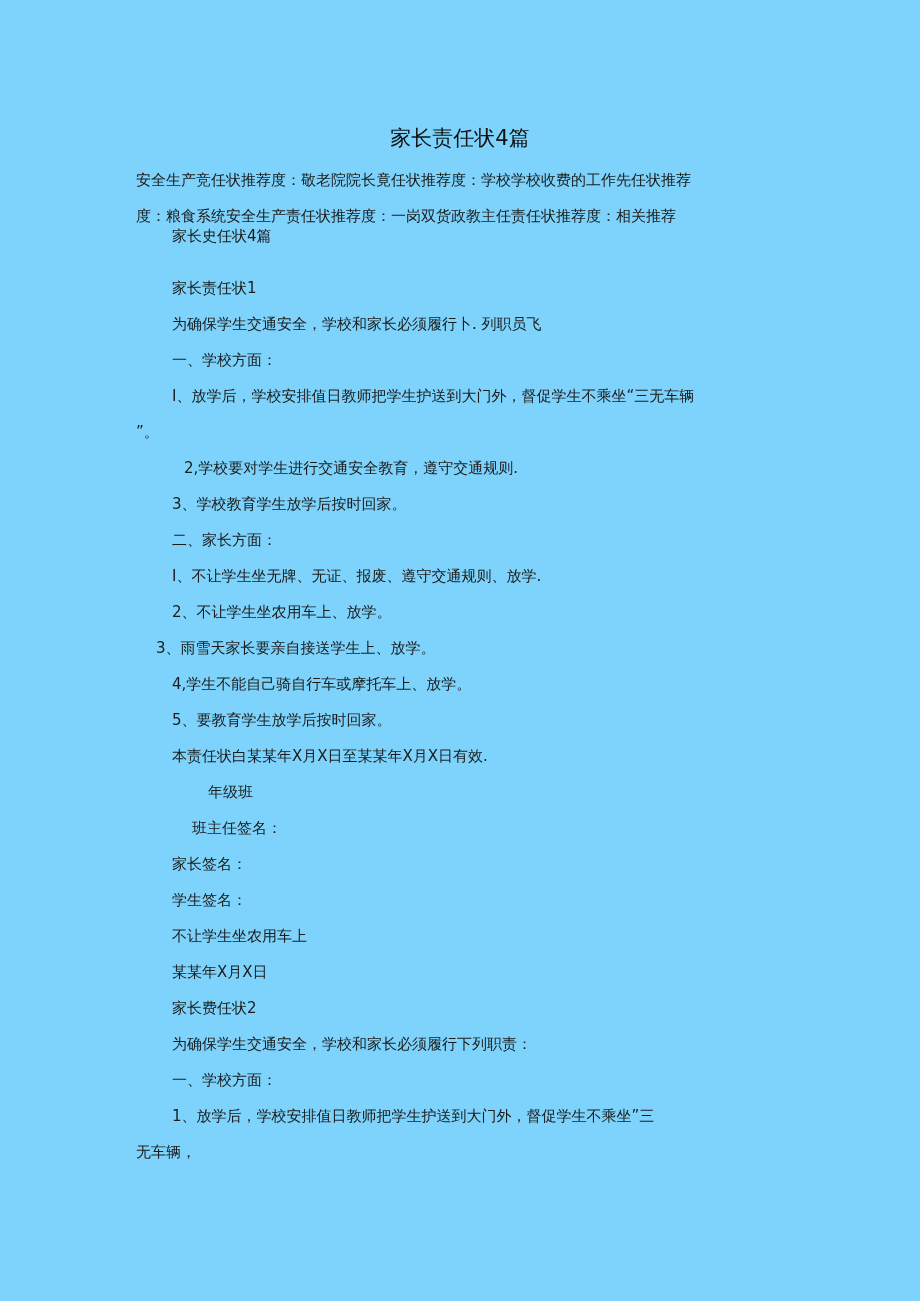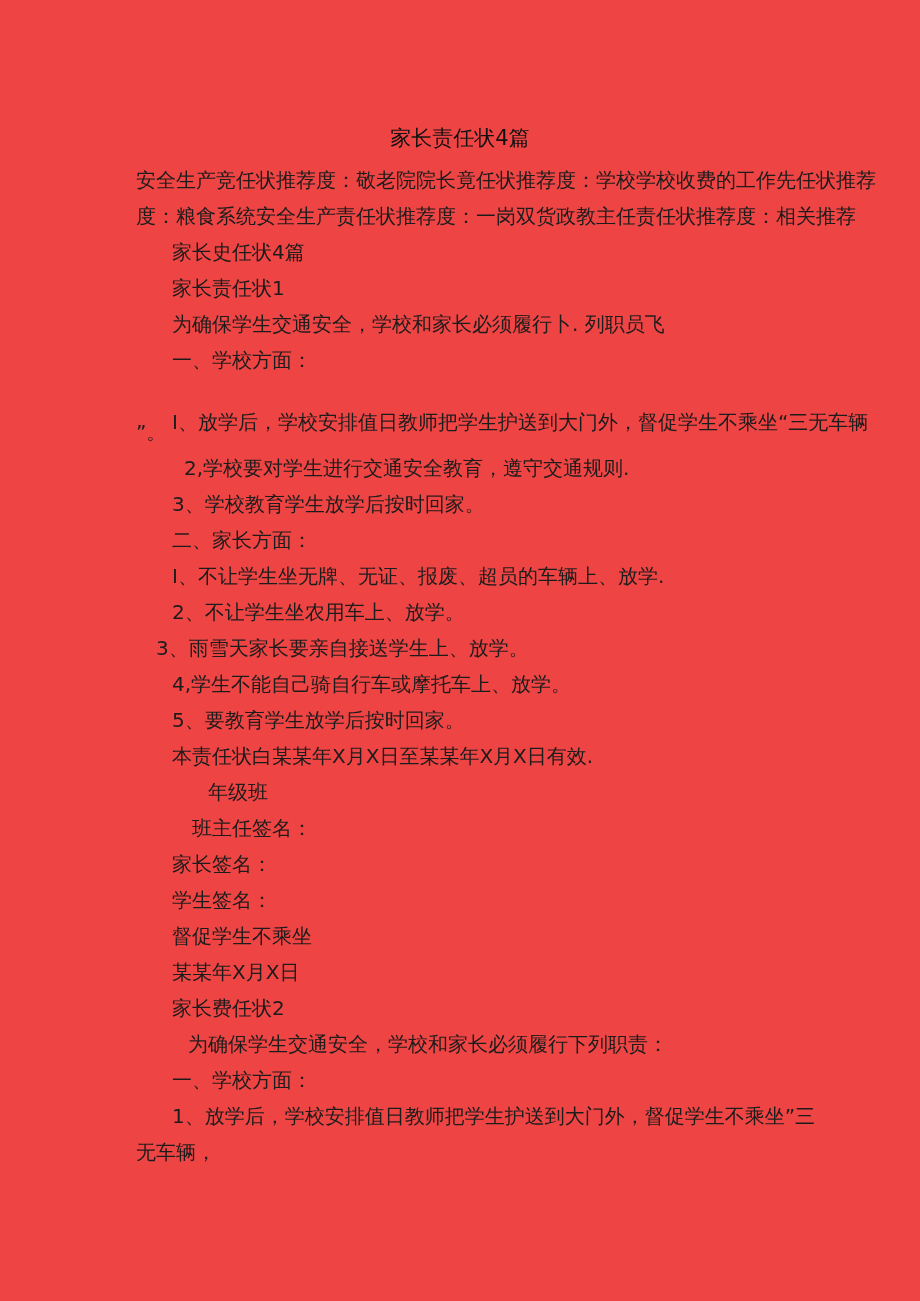--- a/index.html
+++ b/index.html
@@ -14,69 +14,69 @@
       overflow: hidden;
       font-family: "DejaVu Sans", "Liberation Sans", sans-serif;
       color: #1a1a1a;
     }
     .page {
       position: absolute;
       left: 0;
       top: 0;
       width: 920px;
       height: 1301px;
-      background: #ef4444;
+      background: #7dd3fc;
     }
     .title {
       position: absolute;
       left: 0;
       width: 920px;
       top: 122px;
       text-align: center;
       font-size: 21px;
       line-height: 32px;
       color: #111;
       letter-spacing: 0px;
     }
     .line {
       position: absolute;
-      font-size: 20px;
+      font-size: 15px;
       line-height: 24px;
       white-space: nowrap;
       color: #1c1c1c;
     }
   </style>
 </head>
 <body>
 
 <div class="page">
   <div class="title">家长责任状4篇</div>
   <div id="lines">
       <div class="line" style="left: 136px; top: 168px;">安全生产竞任状推荐度：敬老院院长竟任状推荐度：学校学校收费的工作先任状推荐</div>
       <div class="line" style="left: 136px; top: 204px;">度：粮食系统安全生产责任状推荐度：一岗双货政教主任责任状推荐度：相关推荐</div>
-      <div class="line" style="left: 172px; top: 240px;">家长史任状4篇</div>
+      <div class="line" style="left: 172px; top: 224px;">家长史任状4篇</div>
       <div class="line" style="left: 172px; top: 276px;">家长责任状1</div>
       <div class="line" style="left: 172px; top: 312px;">为确保学生交通安全，学校和家长必须履行卜. 列职员飞</div>
       <div class="line" style="left: 172px; top: 348px;">一、学校方面：</div>
-      <div class="line" style="left: 172px; top: 384px; margin-top: 26px;">I、放学后，学校安排值日教师把学生护送到大门外，督促学生不乘坐“三无车辆</div>
+      <div class="line" style="left: 172px; top: 384px;">I、放学后，学校安排值日教师把学生护送到大门外，督促学生不乘坐“三无车辆</div>
       <div class="line" style="left: 136px; top: 420px;">”。</div>
       <div class="line" style="left: 184px; top: 456px;">2,学校要对学生进行交通安全教育，遵守交通规则.</div>
       <div class="line" style="left: 172px; top: 492px;">3、学校教育学生放学后按时回家。</div>
       <div class="line" style="left: 172px; top: 528px;">二、家长方面：</div>
-      <div class="line" style="left: 172px; top: 564px;">I、不让学生坐无牌、无证、报废、超员的车辆上、放学.</div>
+      <div class="line" style="left: 172px; top: 564px;">I、不让学生坐无牌、无证、报废、遵守交通规则、放学.</div>
       <div class="line" style="left: 172px; top: 600px;">2、不让学生坐农用车上、放学。</div>
       <div class="line" style="left: 156px; top: 636px;">3、雨雪天家长要亲自接送学生上、放学。</div>
       <div class="line" style="left: 172px; top: 672px;">4,学生不能自己骑自行车或摩托车上、放学。</div>
       <div class="line" style="left: 172px; top: 708px;">5、要教育学生放学后按时回家。</div>
       <div class="line" style="left: 172px; top: 744px;">本责任状白某某年X月X日至某某年X月X日有效.</div>
       <div class="line" style="left: 208px; top: 780px;">年级班</div>
       <div class="line" style="left: 172px; top: 816px; margin-left: 20px;">班主任签名：</div>
       <div class="line" style="left: 172px; top: 852px;">家长签名：</div>
       <div class="line" style="left: 172px; top: 888px; text-align: right;">学生签名：</div>
-      <div class="line" style="left: 172px; top: 924px;">督促学生不乘坐</div>
+      <div class="line" style="left: 172px; top: 924px;">不让学生坐农用车上</div>
       <div class="line" style="left: 172px; top: 960px;">某某年X月X日</div>
       <div class="line" style="left: 172px; top: 996px;">家长费任状2</div>
-      <div class="line" style="left: 172px; top: 1032px; margin-left: 16px;">为确保学生交通安全，学校和家长必须履行下列职责：</div>
+      <div class="line" style="left: 172px; top: 1032px;">为确保学生交通安全，学校和家长必须履行下列职责：</div>
       <div class="line" style="left: 172px; top: 1068px;">一、学校方面：</div>
       <div class="line" style="left: 172px; top: 1104px;">1、放学后，学校安排值日教师把学生护送到大门外，督促学生不乘坐”三</div>
       <div class="line" style="left: 136px; top: 1140px;">无车辆，</div>
     </div>
 </div>
 
 </body></html>

